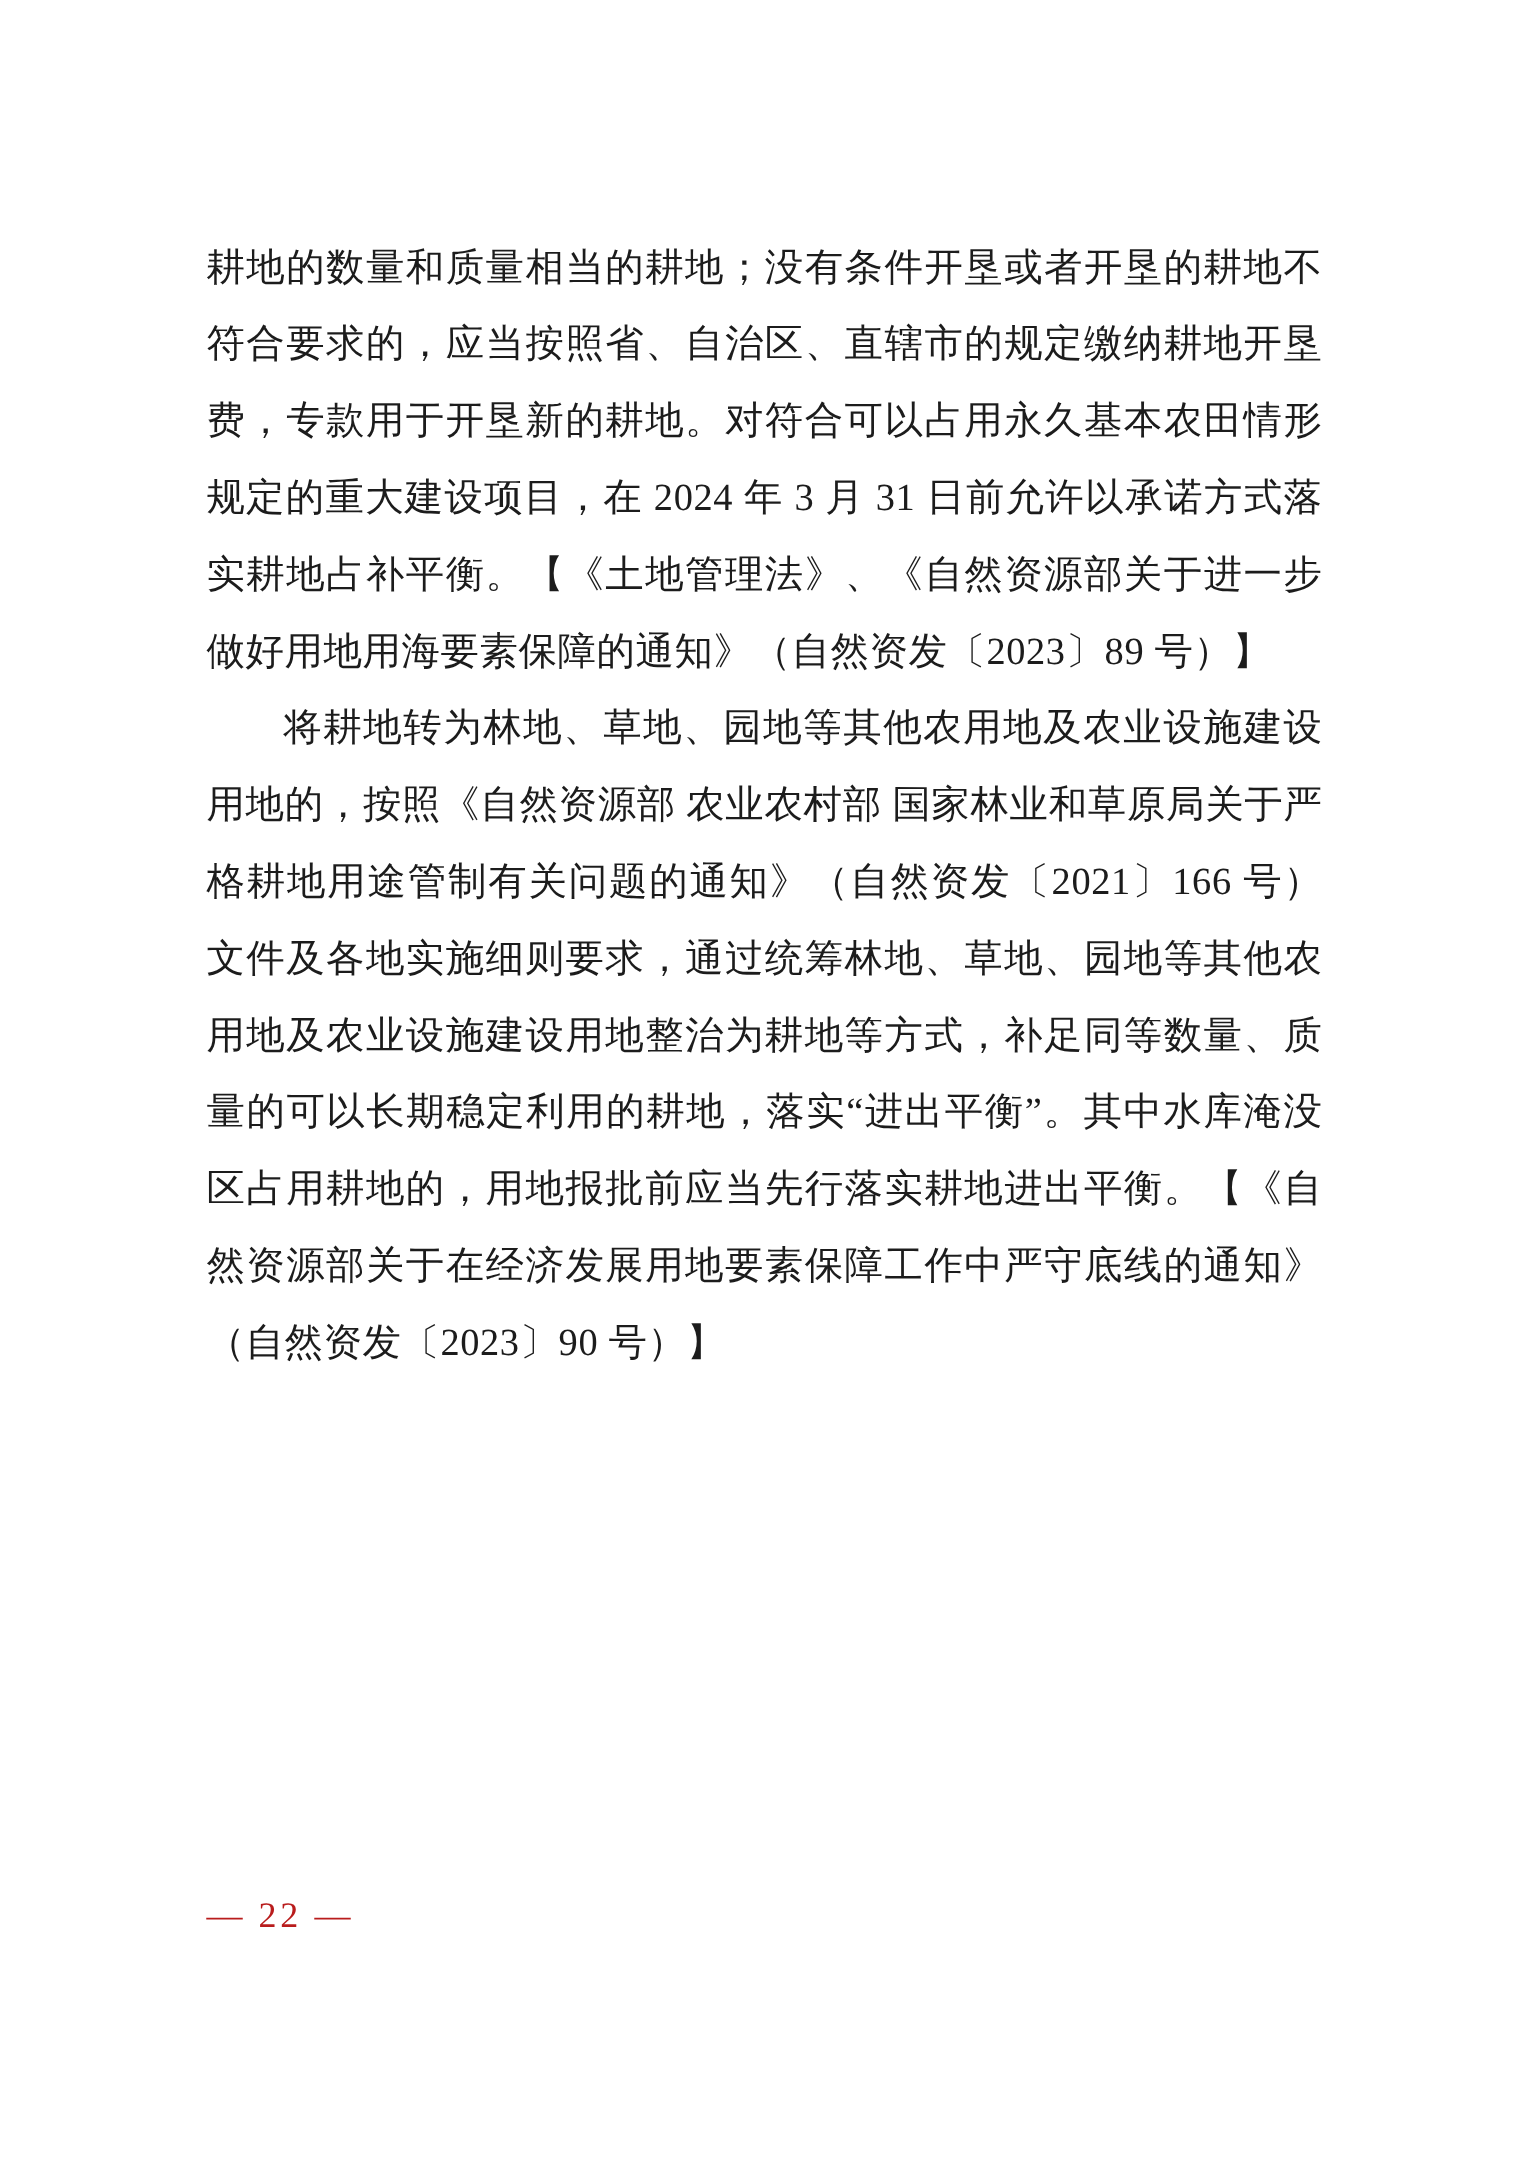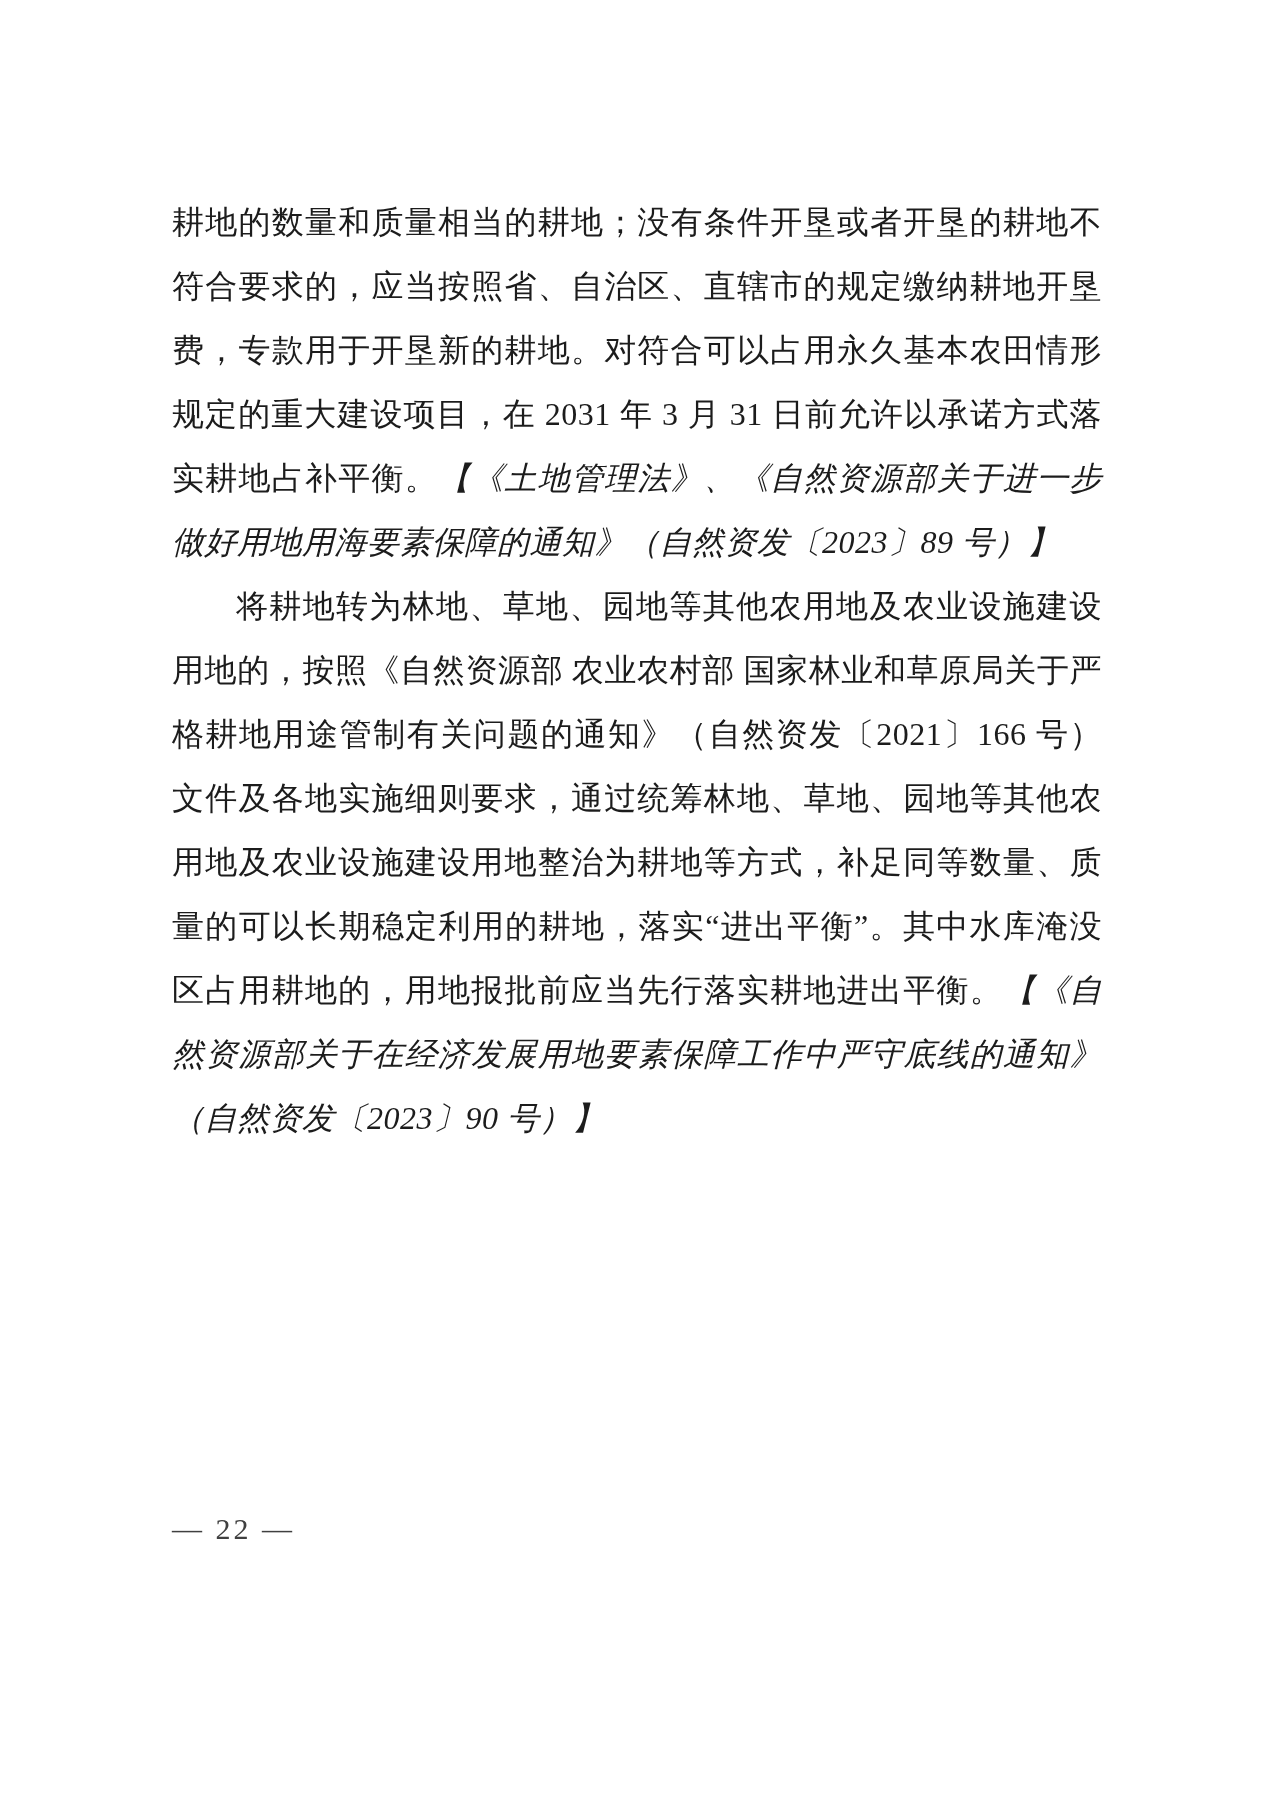--- a/index.html
+++ b/index.html
@@ -43,40 +43,39 @@
   .heading {
     font-family: "Liberation Sans", "DejaVu Sans", sans-serif;
     font-weight: 700;
     letter-spacing: 1px;
   }
   .run-normal {
     font-style: normal;
   }
   .run-cite {
     
-    font-style: italic;
   }
   .footer {
     position: absolute;
     left: 172px;
-    top: 1510px;
+    top: 1578px;
     font-size: 30px;
     line-height: 38px;
-    color: #404040;
+    color: #b91c1c;
     letter-spacing: 3px;
   }
 </style>
 </head>
 <body>
 
 <div class="page">
 
   <div class="doc-body">
 
-    <p class="para"><span class="run-normal">耕地的数量和质量相当的耕地；没有条件开垦或者开垦的耕地不符合要求的，应当按照省、自治区、直辖市的规定缴纳耕地开垦费，专款用于开垦新的耕地。对符合可以占用永久基本农田情形规定的重大建设项目，在 2031 年 3 月 31 日前允许以承诺方式落实耕地占补平衡。</span><span class="run-cite">【《土地管理法》、《自然资源部关于进一步做好用地用海要素保障的通知》（自然资发〔2023〕89 号）】</span></p>
+    <p class="para"><span class="run-normal">耕地的数量和质量相当的耕地；没有条件开垦或者开垦的耕地不符合要求的，应当按照省、自治区、直辖市的规定缴纳耕地开垦费，专款用于开垦新的耕地。对符合可以占用永久基本农田情形规定的重大建设项目，在 2024 年 3 月 31 日前允许以承诺方式落实耕地占补平衡。</span><span class="run-cite">【《土地管理法》、《自然资源部关于进一步做好用地用海要素保障的通知》（自然资发〔2023〕89 号）】</span></p>
 
 
     <p class="para indent"><span class="run-normal">将耕地转为林地、草地、园地等其他农用地及农业设施建设用地的，按照《自然资源部 农业农村部 国家林业和草原局关于严格耕地用途管制有关问题的通知》（自然资发〔2021〕166 号）文件及各地实施细则要求，通过统筹林地、草地、园地等其他农用地及农业设施建设用地整治为耕地等方式，补足同等数量、质量的可以长期稳定利用的耕地，落实“进出平衡”。其中水库淹没区占用耕地的，用地报批前应当先行落实耕地进出平衡。</span><span class="run-cite">【《自然资源部关于在经济发展用地要素保障工作中严守底线的通知》（自然资发〔2023〕90 号）】</span></p>
 
 
   </div>
 
   <div class="footer">— 22 —</div>
 
 </div>

